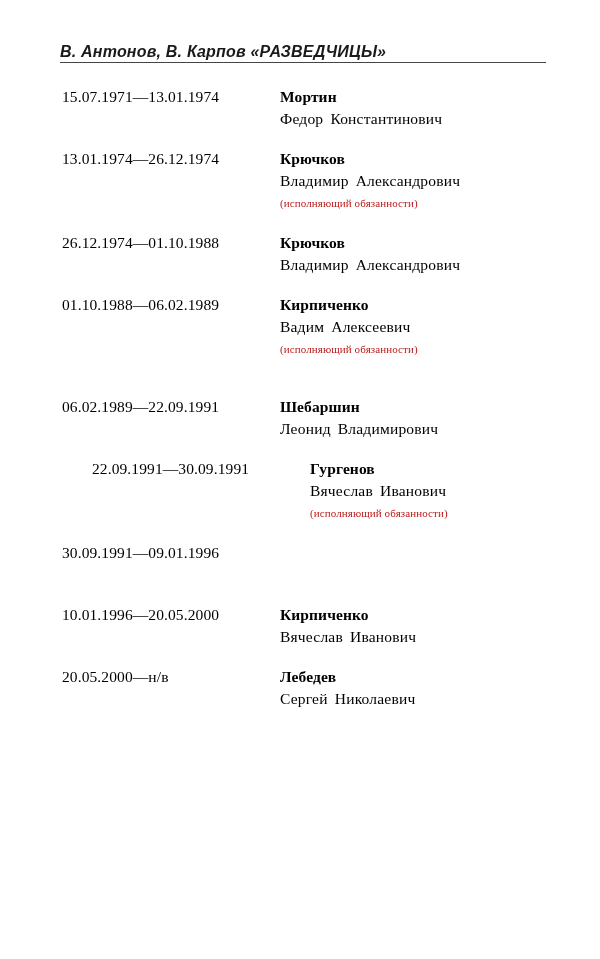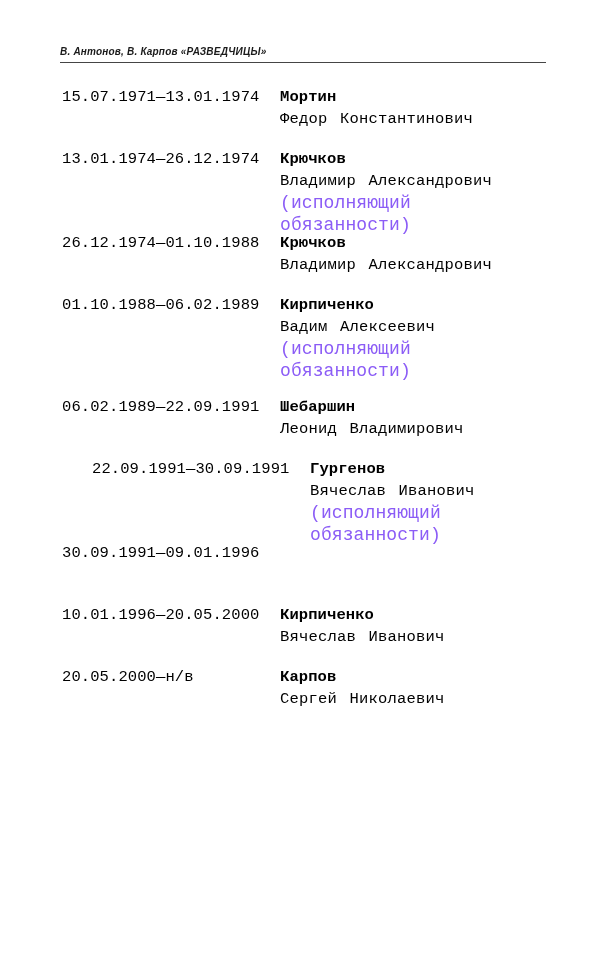--- a/index.html
+++ b/index.html
@@ -29,21 +29,21 @@
   .runhead {
     position: absolute;
     left: 60px;
     top: 45px;
     width: 486px;
   }
   .runhead-text {
     font-family: "Liberation Sans", "DejaVu Sans", sans-serif;
     font-style: italic;
     font-weight: bold;
-    font-size: 10px;
+    font-size: 16px;
     letter-spacing: 0.2px;
     color: #1a1a1a;
     white-space: nowrap;
     display: block;
     line-height: 14px;
   }
   .runhead-rule {
     position: absolute;
     left: 0;
     top: 17px;
@@ -62,21 +62,20 @@
   }
   .row {
     position: relative;
     display: block;
     width: 600px;
     margin-bottom: 18px;
   }
   .row-inner {
     position: relative;
     min-height: 44px;
-    font-family: Liberation Mono, monospace;
   }
 
   .period {
     position: absolute;
     left: 62px;
     top: 0;
     width: 210px;
     font-size: 15.5px;
     line-height: 22px;
     letter-spacing: 0.1px;
@@ -103,24 +102,24 @@
     font-weight: normal;
     font-size: 15.5px;
     line-height: 22px;
     letter-spacing: 0.2px;
     word-spacing: 3px;
     color: #000;
   }
   .note {
     display: block;
     font-weight: normal;
-    font-size: 18px;
+    font-size: 11px;
     line-height: 22px;
     letter-spacing: 0.1px;
-    color: #8b5cf6;
+    color: #b91c1c;
   }
   .note:empty { display: none; }
   .givenname:empty { display: none; }
 </style>
 </head>
 <body>
 
 <div class="page">
 
   <div class="runhead">
@@ -198,20 +197,20 @@
           <div class="person">
             <span class="surname">Кирпиченко</span>
             <span class="givenname">Вячеслав Иванович</span>
           </div>
         </div>
       </div>
       <div class="row">
         <div class="row-inner" style="height: 44px;">
           <div class="period">20.05.2000—н/в</div>
           <div class="person">
-            <span class="surname">Карпов</span>
+            <span class="surname">Лебедев</span>
             <span class="givenname">Сергей Николаевич</span>
           </div>
         </div>
       </div>
     </div>
 
 </div>
 
 </body></html>

